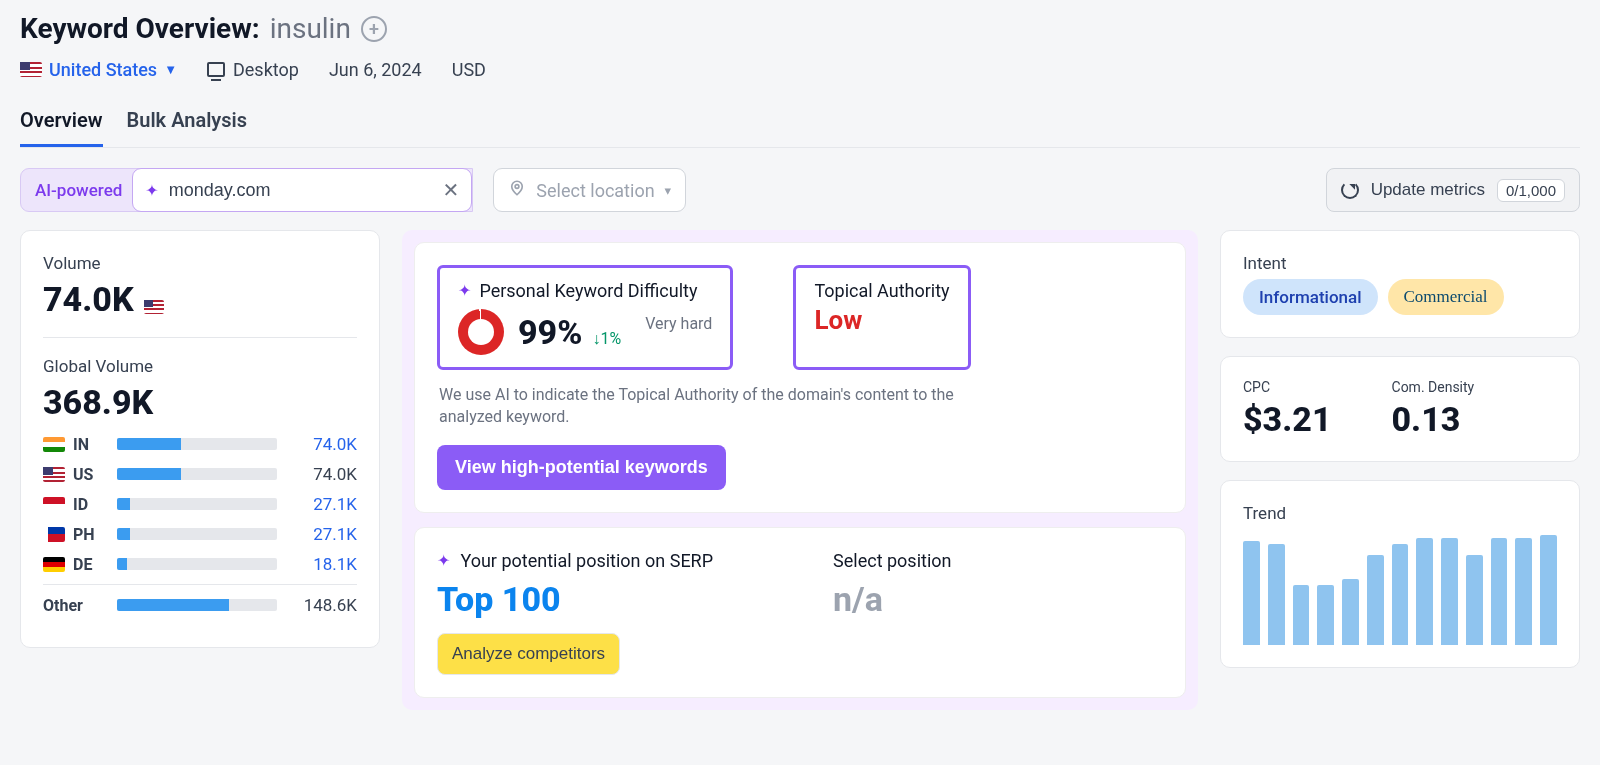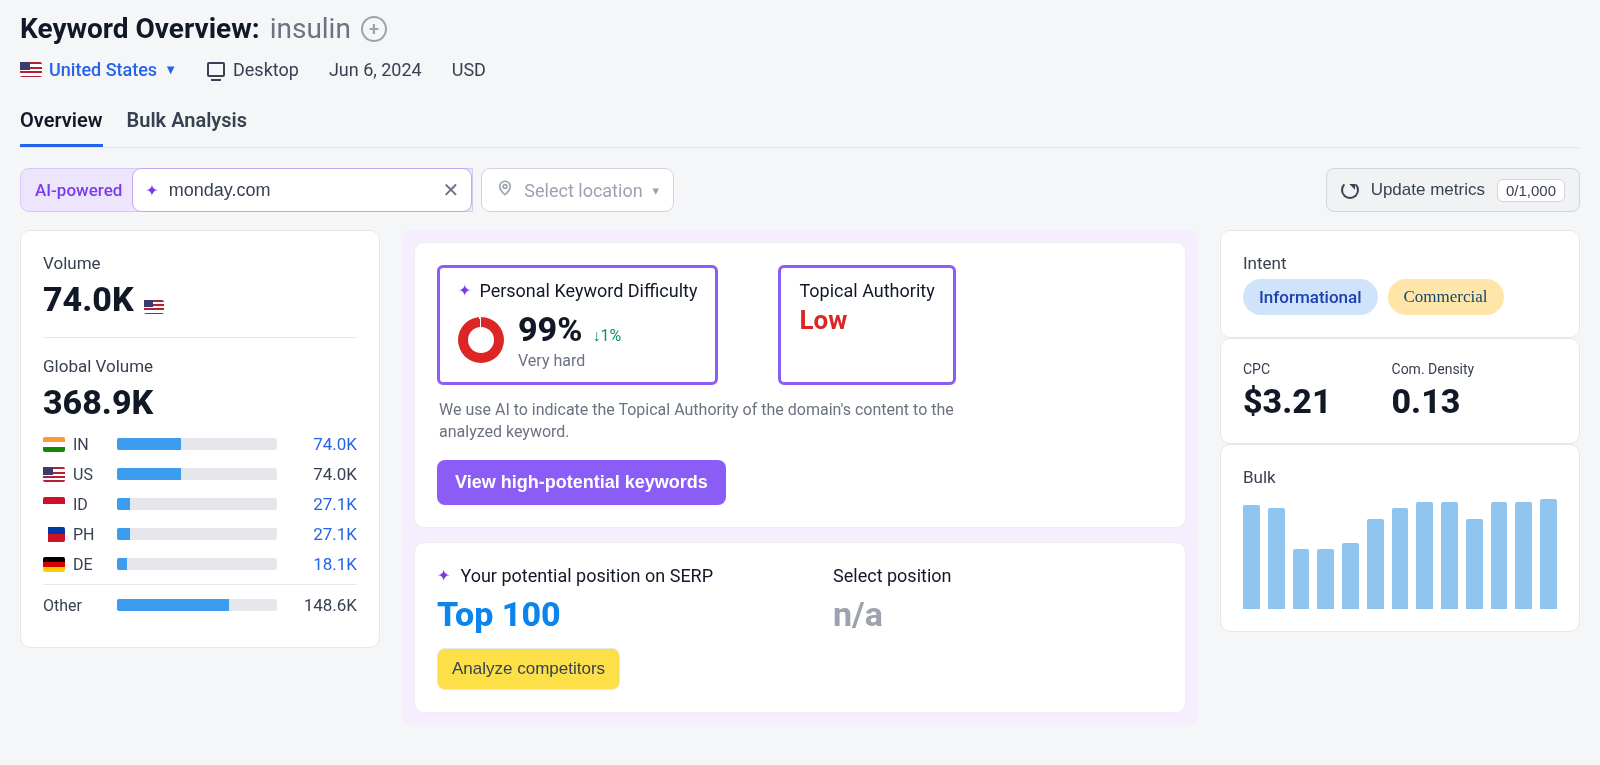--- a/index.html
+++ b/index.html
@@ -28,21 +28,21 @@
 .flag-ph { background: linear-gradient(90deg, #fff 0 25%, transparent 25%), linear-gradient(#0038a8 0 50%, #ce1126 50% 100%); }
 .flag-de { background: linear-gradient(#000 0 33%, #dd0000 33% 66%, #ffce00 66% 100%); }
 .chev { font-size: 13px; }
 .monitor-icon { display:inline-block; width:18px; height:15px; border:2px solid #374151; border-radius:2px; position:relative; }
 .monitor-icon::after { content:""; position:absolute; bottom:-6px; left:50%; transform:translateX(-50%); width:10px; height:2px; background:#374151; }
 
 .tabs { display:flex; gap:24px; border-bottom:1px solid #e5e7eb; margin-bottom:20px; }
 .tab { padding: 4px 0 12px; font-size:20px; font-weight:600; color:#374151; cursor:pointer; border-bottom:3px solid transparent; }
 .tab.active { color:#111827; border-bottom-color:#2563eb; }
 
-.toolbar { display:flex; align-items:center; gap:8px; margin-bottom:18px; }
+.toolbar { display:flex; align-items:center; gap:20px; margin-bottom:18px; }
 .ai-chip {
   display:inline-flex; align-items:center; gap:10px;
   background:#ede5fb; border:1px solid #d8c9f4; border-radius:9px 0 0 9px;
   padding:0 14px 0 14px; height:44px;
 }
 .ai-chip-label { color:#7c3aed; font-weight:500; font-size:17px; }
 .ai-chip .input-wrap {
   background:#fff; border:1px solid #c4a7f3; border-radius:9px;
   display:flex; align-items:center; padding:0 12px; gap:10px; height:44px; min-width:340px;
   margin-right:-14px;
@@ -66,37 +66,37 @@
 .card { background:#fff; border:1px solid #e5e7eb; border-radius:10px; padding:22px; }
 .card.purple-border { background:#f6edff; padding:12px; border:none; }
 .inner-card { background:#fff; border:1px solid #eee; border-radius:10px; padding:22px; }
 .section-label { font-size:17px; color:#374151; margin-bottom:6px; }
 .big-num { font-size:34px; font-weight:800; color:#111827; }
 .small-flag { width:20px; height:14px; display:inline-block; vertical-align:middle; margin-left:6px; }
 
 .divider { border-top:1px solid #e5e7eb; margin:18px 0; }
 
 .country-row { display:grid; grid-template-columns: 64px 1fr 70px; align-items:center; gap:10px; margin-bottom:10px; }
-.country-row .cc { display:flex; align-items:center; gap:8px; font-size:16px; color:#374151; }
+.country-row .cc { display:flex; align-items:center; gap:8px; font-size:16px; color:#374151;font-weight:bold; }
 .bar-wrap { background:#e5e7eb; height:12px; border-radius:2px; overflow:hidden; }
 .bar-fill { background:#3b9cf0; height:100%; }
 .country-row .val { text-align:right; font-size:17px; color:#2563eb; }
 .country-row .val.dark { color:#374151; }
 
 .kd-row { display:flex; gap:60px; }
 .kd-col { border:3px solid #8b5cf6; border-radius:6px; padding:12px 18px; }
 .kd-title { display:flex; align-items:center; gap:8px; font-size:18px; color:#111827; margin-bottom:8px; }
 .kd-body { display:flex; align-items:center; gap:14px; }
 .donut {
   width:46px; height:46px; border-radius:50%;
   background: conic-gradient(#dc2626 0 356deg, #fff 356deg 360deg);
   position:relative;
 }
 .donut::after { content:""; position:absolute; inset:10px; background:#fff; border-radius:50%; }
-.kd-pct-wrap { display:flex; flex-direction:column; }
+.kd-pct-wrap { display:flex; flex-direction:row;gap:24px; }
 .kd-pct { font-size:34px; font-weight:800; }
 .kd-delta { color:#059669; font-size:16px; }
 .kd-sub { color:#6b7280; font-size:16px; margin-top:2px; }
 .ta-val { color:#dc2626; font-size:26px; font-weight:700; margin-top:2px; }
 .ai-note { color:#6b7280; font-size:16px; margin:14px 2px 16px; line-height:1.4; max-width:560px; }
 .primary-btn { background:#8b5cf6; color:#fff; border:none; border-radius:8px; padding:12px 18px; font-size:18px; font-weight:600; cursor:pointer; }
 
 .serp-row { display:flex; gap:120px; align-items:flex-start; }
 .serp-label { display:flex; align-items:center; gap:10px; font-size:18px; color:#111827; margin-bottom:8px; }
 .serp-val-blue { color:#0b84ee; font-size:34px; font-weight:800; }
@@ -293,21 +293,21 @@
         <div>
           <div class="serp-label">
             <span>Select position</span>
           </div>
           <div class="serp-val-gray">n/a</div>
         </div>
       </div>
     </div>
   </div>
 
-  <div style="display:flex; flex-direction:column; ">
+  <div style="display:flex; flex-direction:column; gap:18px;">
     <div class="card">
       <div class="section-label">Intent</div>
       <div class="tags">
         <span class="tag info">Informational</span>
         <span class="tag comm">Commercial</span>
       </div>
     </div>
 
     <div class="card">
       <div class="cpc-row">
@@ -316,21 +316,21 @@
           <div class="val">$3.21</div>
         </div>
         <div class="cpc-col">
           <div class="label">Com. Density</div>
           <div class="val">0.13</div>
         </div>
       </div>
     </div>
 
     <div class="card">
-      <div class="section-label">Bulk</div>
+      <div class="section-label">Trend</div>
       <div class="trend-chart" id="trend-chart">
           <div class="trend-bar" style="height: 95%;"></div>
           <div class="trend-bar" style="height: 92%;"></div>
           <div class="trend-bar" style="height: 55%;"></div>
           <div class="trend-bar" style="height: 55%;"></div>
           <div class="trend-bar" style="height: 60%;"></div>
           <div class="trend-bar" style="height: 82%;"></div>
           <div class="trend-bar" style="height: 92%;"></div>
           <div class="trend-bar" style="height: 97%;"></div>
           <div class="trend-bar" style="height: 97%;"></div>

